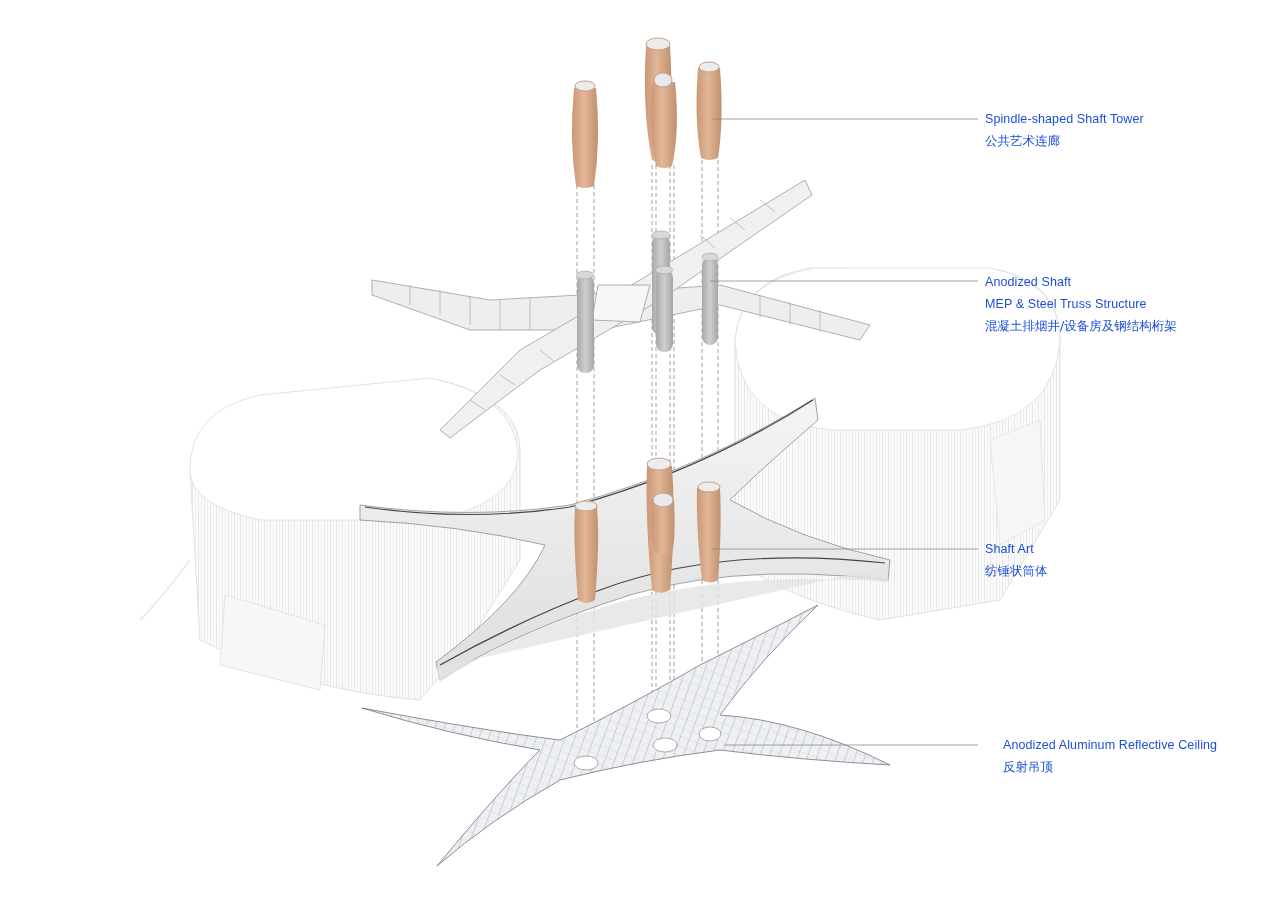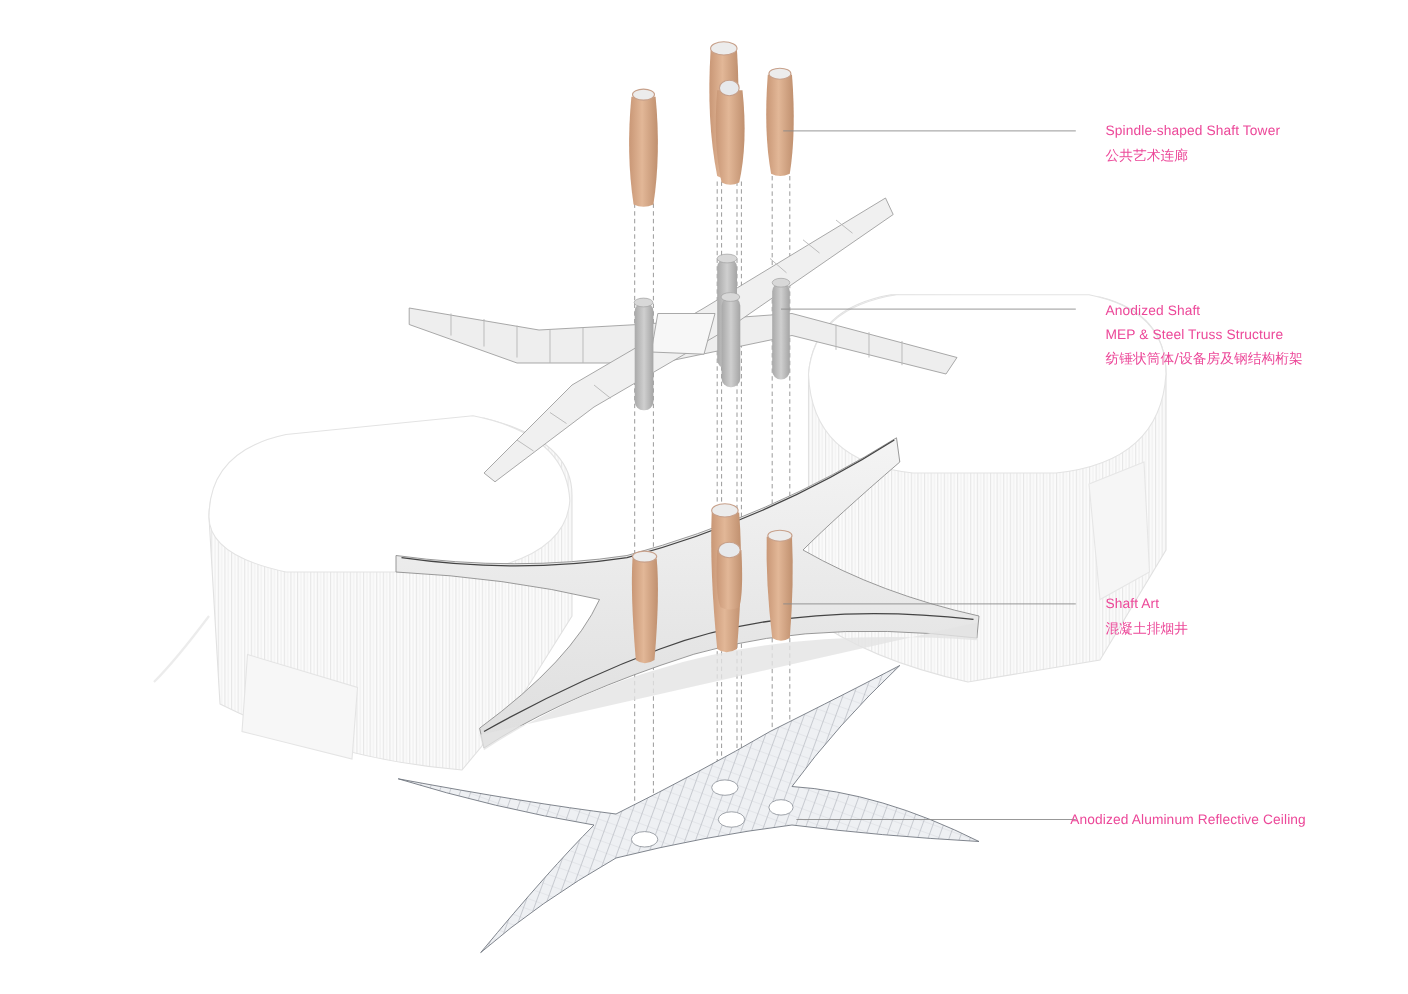--- a/index.html
+++ b/index.html
@@ -1,18 +1,18 @@
 <!DOCTYPE html>
 <html><head>
   <meta charset="utf-8">
   <style>
     html, body { margin:0; padding:0; background:#ffffff; }
     body { width:1280px; height:904px; position:relative; overflow:hidden; font-family:"DejaVu Sans", sans-serif; }
     #diagram { position:absolute; left:0; top:0; width:1280px; height:904px; }
-    .label { position:absolute; color:#ec4899; font-size:12px; line-height:22px;margin-left:20px; }
+    .label { position:absolute; color:#1d4ed8; font-size:12px; line-height:22px; }
     .label .en { font-family:"Liberation Sans", sans-serif; font-size:12.5px; letter-spacing:0.1px; }
     .label .zh { font-family:"DejaVu Sans", sans-serif; font-size:12.5px; }
   </style>
 </head>
 <body>
 
 <svg id="diagram" viewBox="0 0 1280 904" xmlns="http://www.w3.org/2000/svg">
   <defs>
     <linearGradient id="towerGrad" x1="0" x2="1" y1="0" y2="0">
       <stop offset="0" stop-color="#c99776"></stop>
@@ -146,23 +146,24 @@
 </svg>
 
 <div class="label" style="left:985px; top:108px;">
   <div class="en">Spindle-shaped Shaft Tower</div>
   <div class="zh">公共艺术连廊</div>
 </div>
 
 <div class="label" style="left:985px; top:271px;">
   <div class="en">Anodized Shaft</div>
   <div class="en">MEP &amp; Steel Truss Structure</div>
-  <div class="zh">纺锤状筒体/设备房及钢结构桁架</div>
+  <div class="zh">混凝土排烟井/设备房及钢结构桁架</div>
 </div>
 
 <div class="label" style="left:985px; top:538px;">
   <div class="en">Shaft Art</div>
-  <div class="zh">混凝土排烟井</div>
+  <div class="zh">纺锤状筒体</div>
 </div>
 
-<div class="label" style="left:953px; top:734px;">
+<div class="label" style="left:1003px; top:734px;">
   <div class="en">Anodized Aluminum Reflective Ceiling</div>
+  <div class="zh">反射吊顶</div>
 </div>
 
 </body></html>

